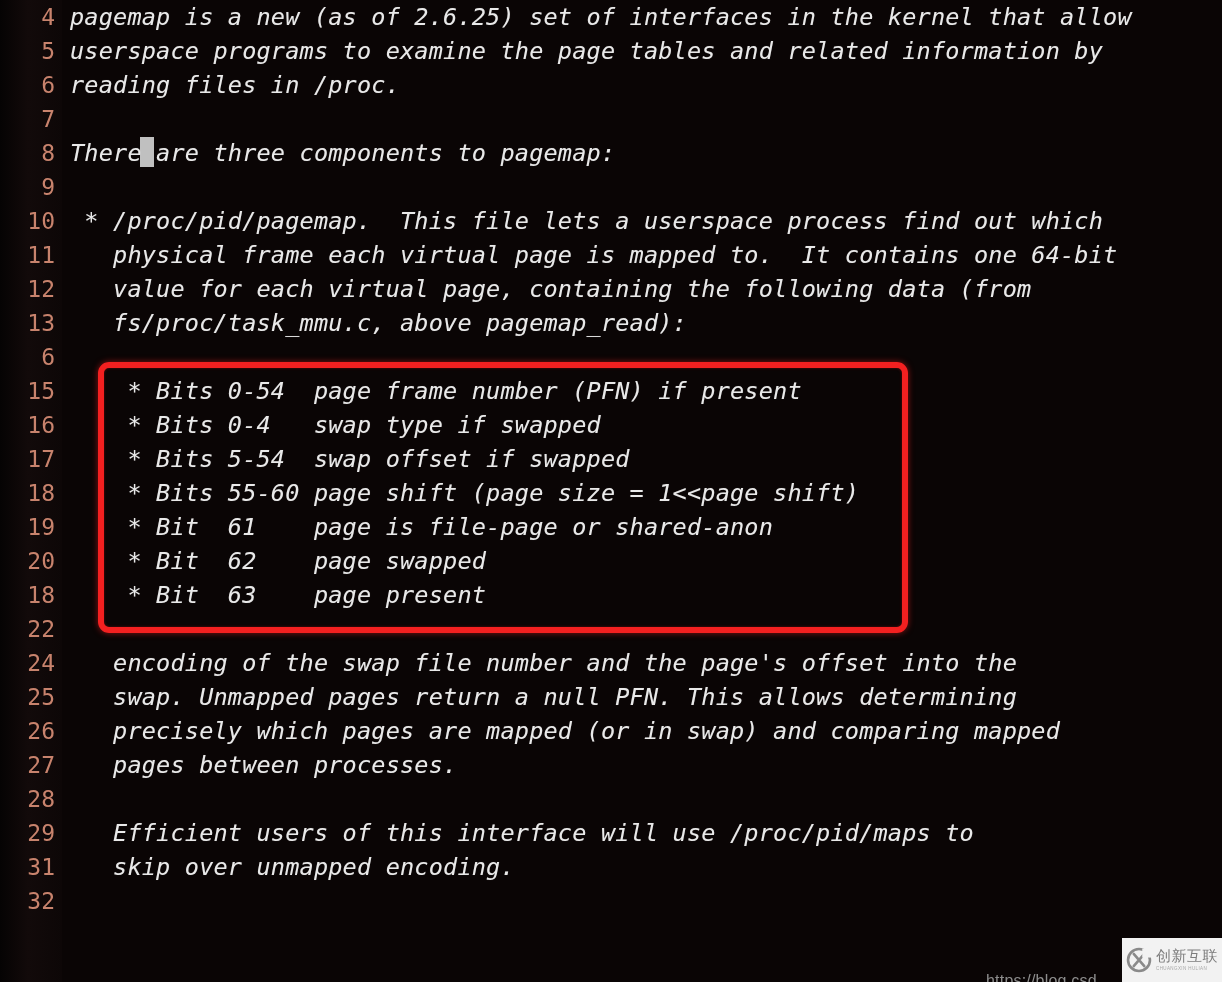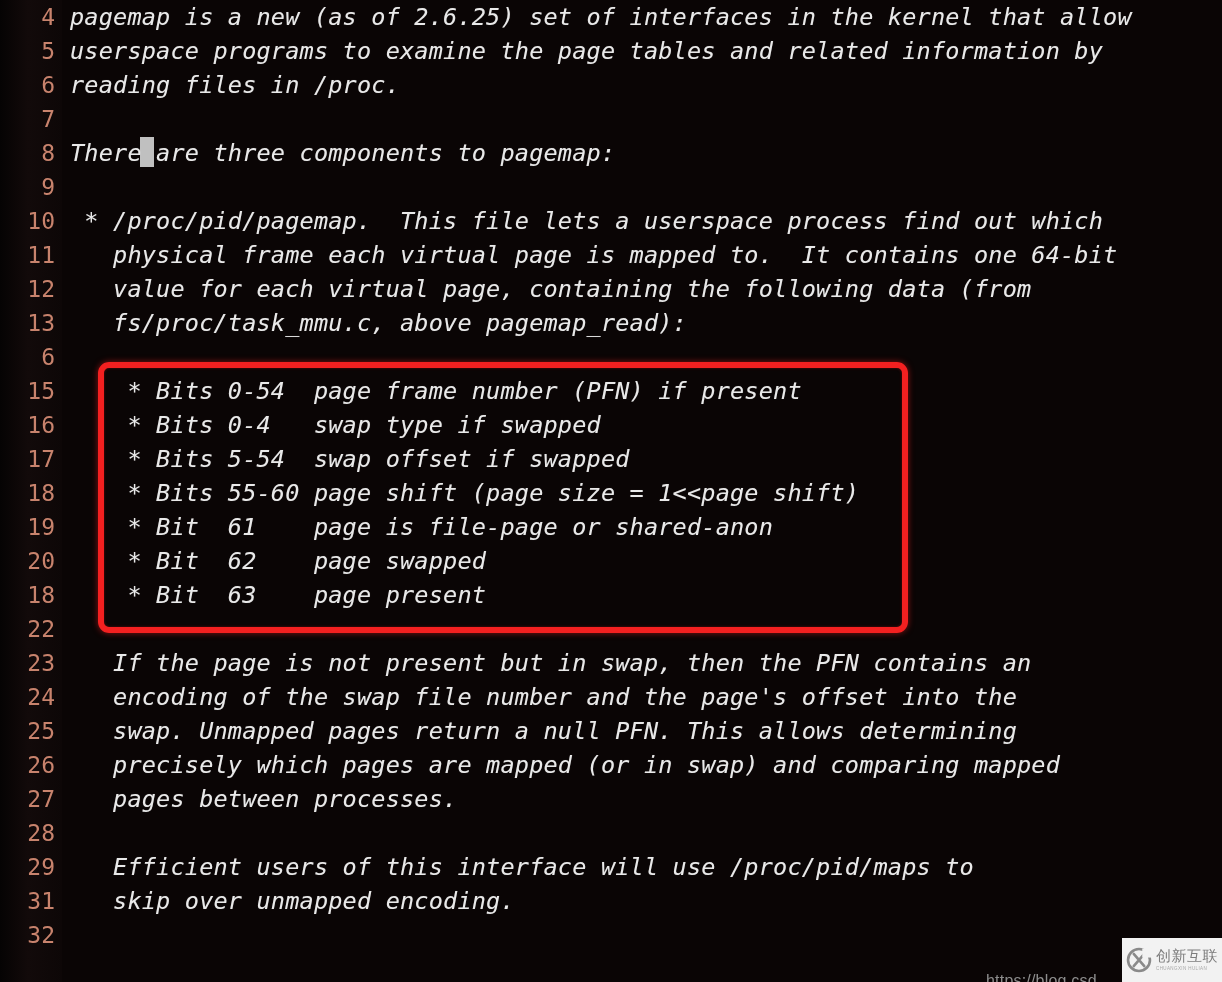--- a/index.html
+++ b/index.html
@@ -164,21 +164,20 @@
       <div class="line"><span class="lineno">13</span><span class="ltext">   fs/proc/task_mmu.c, above pagemap_read):</span></div>
       <div class="line"><span class="lineno">6</span><span class="ltext"></span></div>
       <div class="line"><span class="lineno">15</span><span class="ltext">    * Bits 0-54  page frame number (PFN) if present</span></div>
       <div class="line"><span class="lineno">16</span><span class="ltext">    * Bits 0-4   swap type if swapped</span></div>
       <div class="line"><span class="lineno">17</span><span class="ltext">    * Bits 5-54  swap offset if swapped</span></div>
       <div class="line"><span class="lineno">18</span><span class="ltext">    * Bits 55-60 page shift (page size = 1&lt;&lt;page shift)</span></div>
       <div class="line"><span class="lineno">19</span><span class="ltext">    * Bit  61    page is file-page or shared-anon</span></div>
       <div class="line"><span class="lineno">20</span><span class="ltext">    * Bit  62    page swapped</span></div>
       <div class="line"><span class="lineno">18</span><span class="ltext">    * Bit  63    page present</span></div>
       <div class="line"><span class="lineno">22</span><span class="ltext"></span></div>
-      <div class="line"><span class="lineno">23</span><span class="ltext">   If the page is not present but in swap, then the PFN contains an</span></div>
       <div class="line"><span class="lineno">24</span><span class="ltext">   encoding of the swap file number and the page's offset into the</span></div>
       <div class="line"><span class="lineno">25</span><span class="ltext">   swap. Unmapped pages return a null PFN. This allows determining</span></div>
       <div class="line"><span class="lineno">26</span><span class="ltext">   precisely which pages are mapped (or in swap) and comparing mapped</span></div>
       <div class="line"><span class="lineno">27</span><span class="ltext">   pages between processes.</span></div>
       <div class="line"><span class="lineno">28</span><span class="ltext"></span></div>
       <div class="line"><span class="lineno">29</span><span class="ltext">   Efficient users of this interface will use /proc/pid/maps to</span></div>
       <div class="line"><span class="lineno">31</span><span class="ltext">   skip over unmapped encoding.</span></div>
       <div class="line"><span class="lineno">32</span><span class="ltext"></span></div>
     </div>
 

